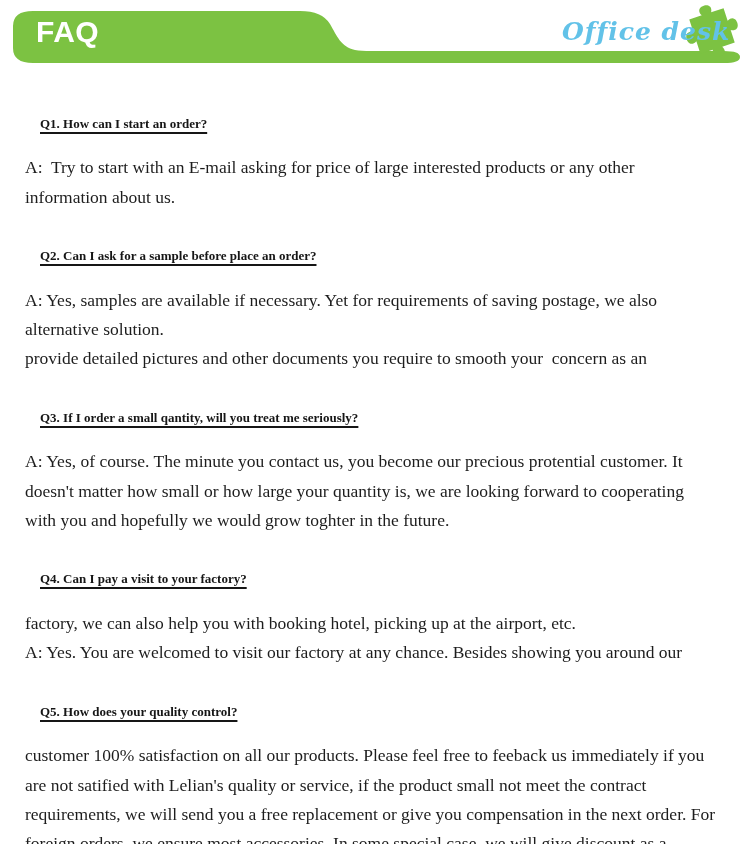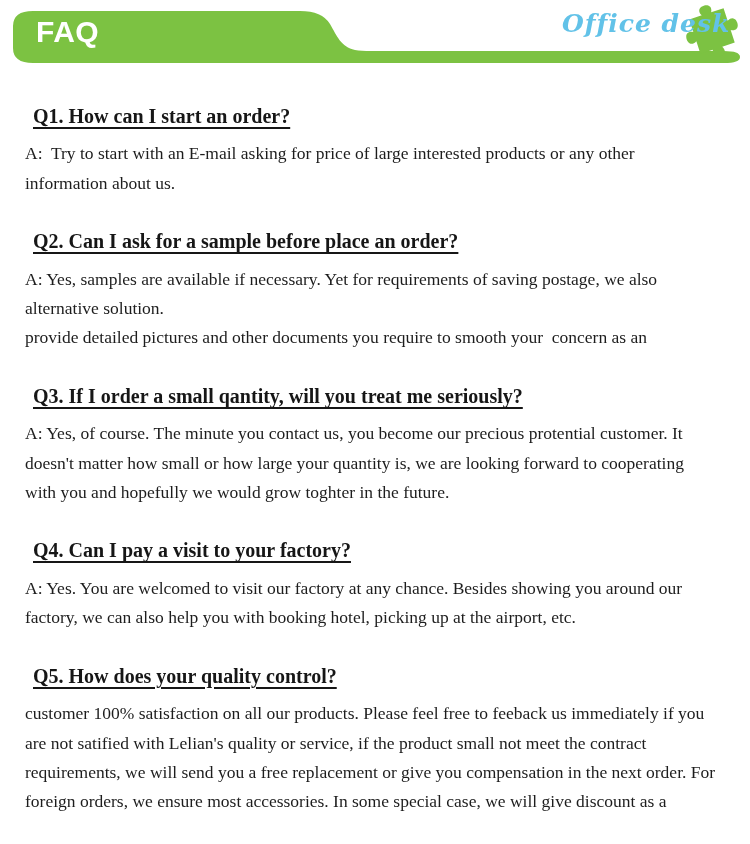--- a/index.html
+++ b/index.html
@@ -36,41 +36,41 @@
     font-family: "Liberation Sans", sans-serif;
     font-weight: 600;
     font-size: 30px;
     line-height: 32px;
     color: #ffffff;
     letter-spacing: 0.5px;
   }
   .brand-text {
     position: absolute;
     left: 562px;
-    top: 9px;
+    top: 17px;
     font-family: "DejaVu Serif", serif;
     font-style: italic;
     font-weight: bold;
     font-size: 25px;
     line-height: 30px;
     color: #62c2e8;
     letter-spacing: 1px;
     white-space: nowrap;
   }
 
   
   .content {
     padding: 30px 24px 0 25px;
   }
   .qa-item {
     margin: 0 0 29px 0;
   }
   .question {
-    margin: 8px;
-    font-size: 20px;
+    margin: 15px;
+    font-size: 13px;
     font-weight: 700;
     line-height: 29.4px;
     text-decoration: underline;
     text-decoration-thickness: 1.5px;
     text-underline-offset: 4px;
     color: #161616;
   }
   .answer-line {
     margin: 0;
     font-size: 17.5px;
@@ -128,22 +128,22 @@
 
   <section class="qa-item">
     <h2 class="question">Q3. If I order a small qantity, will you treat me seriously?</h2>
     <p class="answer-line">A: Yes, of course. The minute you contact us, you become our precious protential customer. It</p>
     <p class="answer-line">doesn't matter how small or how large your quantity is, we are looking forward to cooperating</p>
     <p class="answer-line">with you and hopefully we would grow toghter in the future.</p>
   </section>
 
   <section class="qa-item">
     <h2 class="question">Q4. Can I pay a visit to your factory?</h2>
+    <p class="answer-line">factory, we can also help you with booking hotel, picking up at the airport, etc.</p>
     <p class="answer-line">A: Yes. You are welcomed to visit our factory at any chance. Besides showing you around our</p>
-    <p class="answer-line">factory, we can also help you with booking hotel, picking up at the airport, etc.</p>
   </section>
 
   <section class="qa-item">
     <h2 class="question">Q5. How does your quality control?</h2>
     <p class="answer-line">customer 100% satisfaction on all our products. Please feel free to feeback us immediately if you</p>
     <p class="answer-line">are not satified with Lelian's quality or service, if the product small not meet the contract</p>
     <p class="answer-line">requirements, we will send you a free replacement or give you compensation in the next order. For</p>
     <p class="answer-line">foreign orders, we ensure most accessories. In some special case, we will give discount as a</p>
   </section>
 

